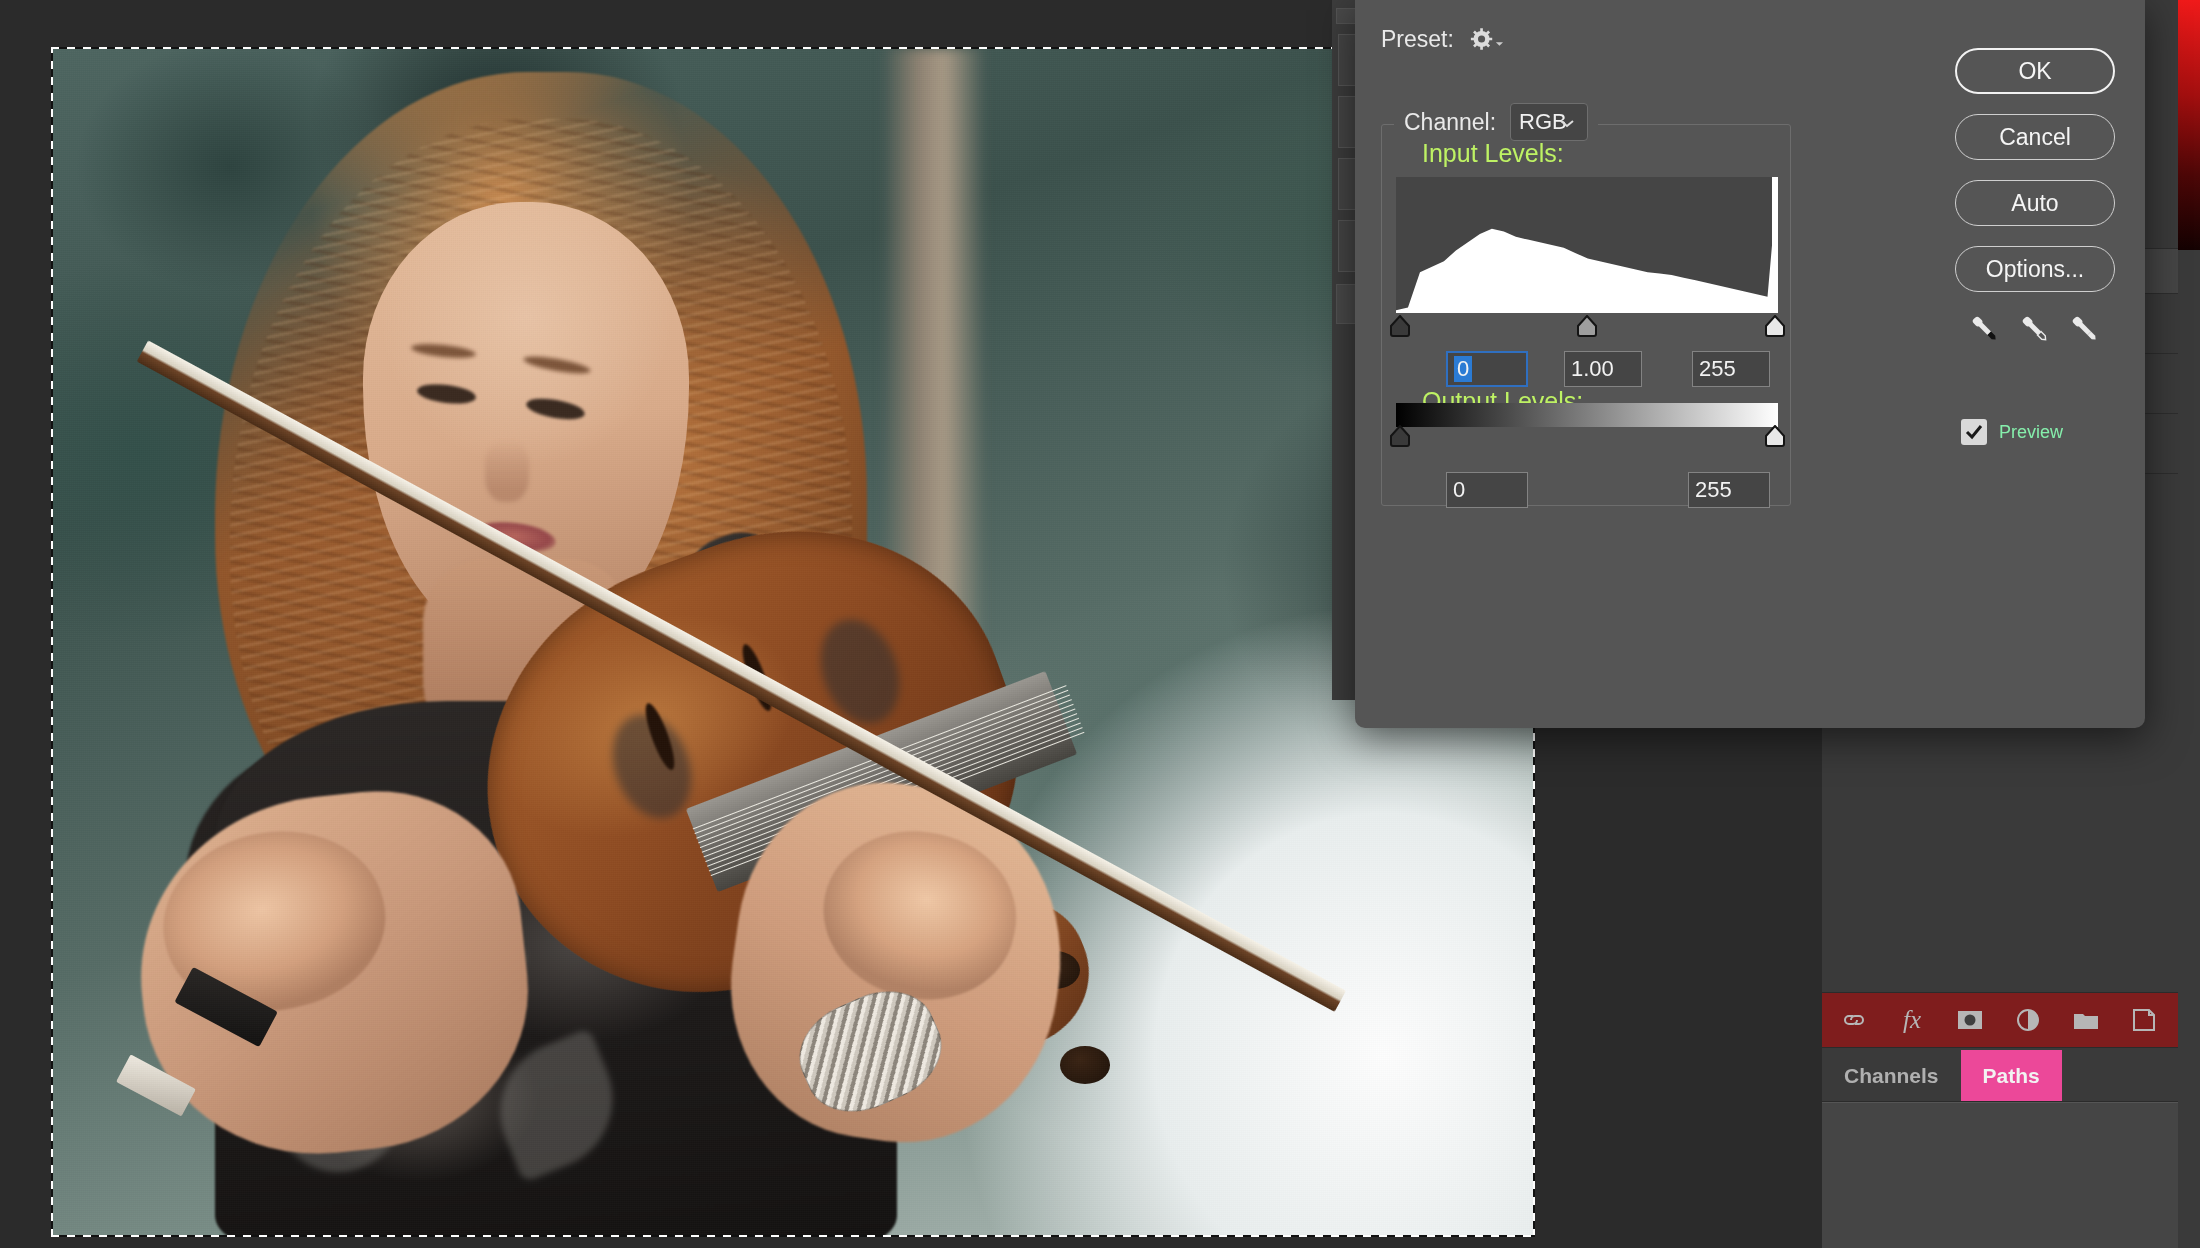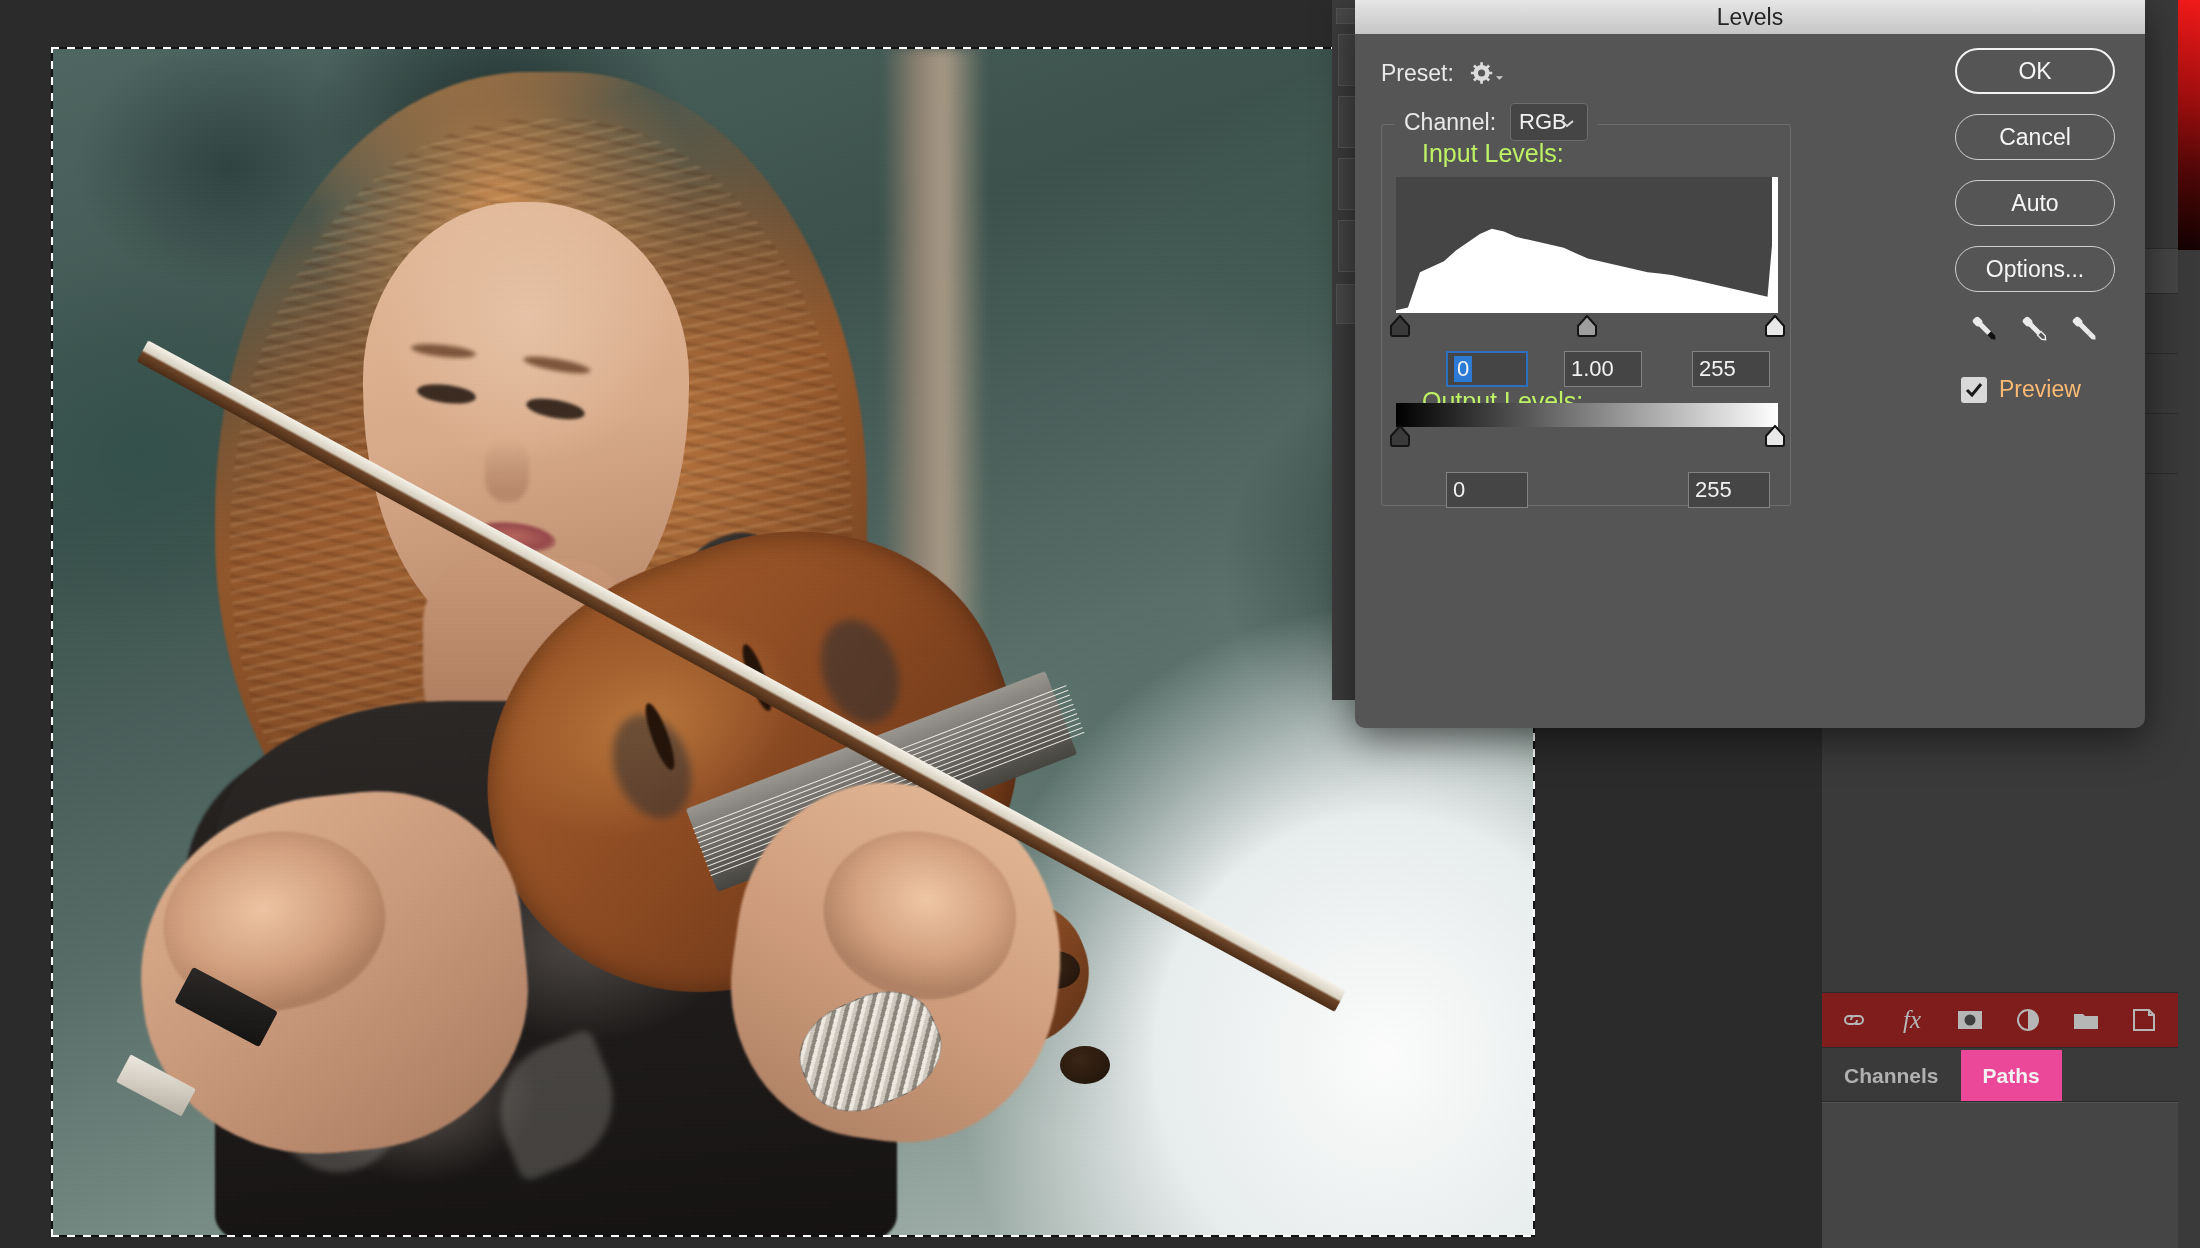--- a/index.html
+++ b/index.html
@@ -303,21 +303,21 @@
   .pbtn {
     width:160px; height:46px; border:1px solid #cfcfcf; border-radius:23px;
     color:#f5f5f5; font-size:23px; display:flex; align-items:center; justify-content:center;
     background:transparent; margin-bottom:20px;
   }
   .pbtn.strong { border-color:#f2f2f2; border-width:2px; }
   .droppers { display:flex; gap:16px; justify-content:center; margin-top:10px; margin-bottom:26px; }
   .preview-row { display:flex; align-items:center; gap:12px; padding-left:6px; }
   .checkbox { width:26px; height:26px; background:#d9d9d9; border-radius:3px;
               display:flex; align-items:center; justify-content:center; }
-  .preview-row span { color:#fdba74; font-size:23px; }
+  .preview-row span { color:#86efac; font-size:18px;margin-top:43px; }
 </style>
 </head>
 <body>
 
 <div id="root">
 
   <div class="workspace">
     <div class="canvas-wrap">
       <div class="photo">
         <div class="bg-foliage"></div>
@@ -436,23 +436,20 @@
 
     <div class="panel-tabs">
       <div class="ptab">Channels</div>
       <div class="ptab active">Paths</div>
     </div>
     <div class="panel-body"></div>
   </div>
 
   <div class="dialog">
 
-    <div class="titlebar">
-      <span>Levels</span>
-    </div>
 
     <div class="preset-row">
       <span class="lbl">Preset:</span>
       <div class="gear">
         <svg width="26" height="26" viewBox="0 0 26 26">
           <g fill="#dcdcdc">
             <circle cx="13" cy="13" r="9"></circle>
           </g>
           <circle cx="13" cy="13" r="4" fill="#555"></circle>
           <g stroke="#dcdcdc" stroke-width="3">

